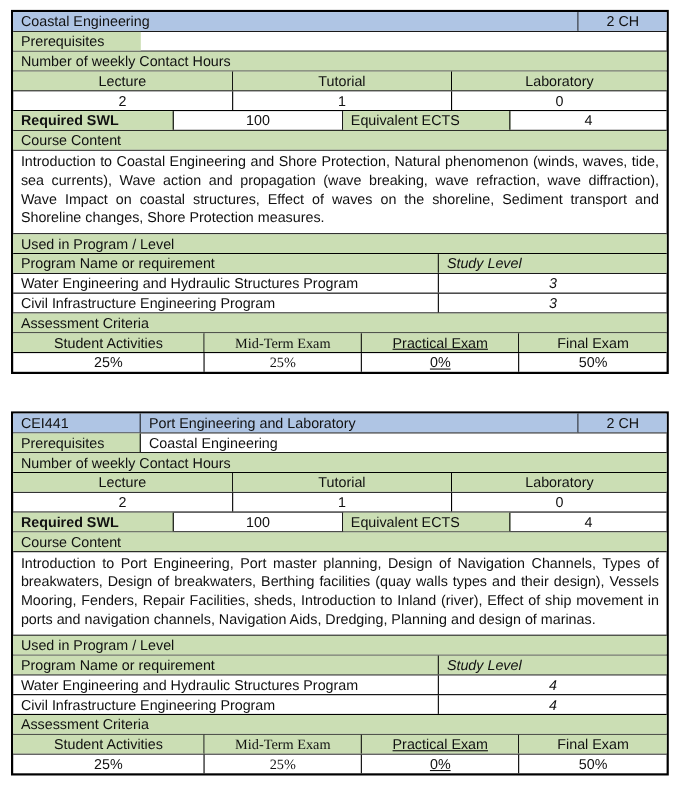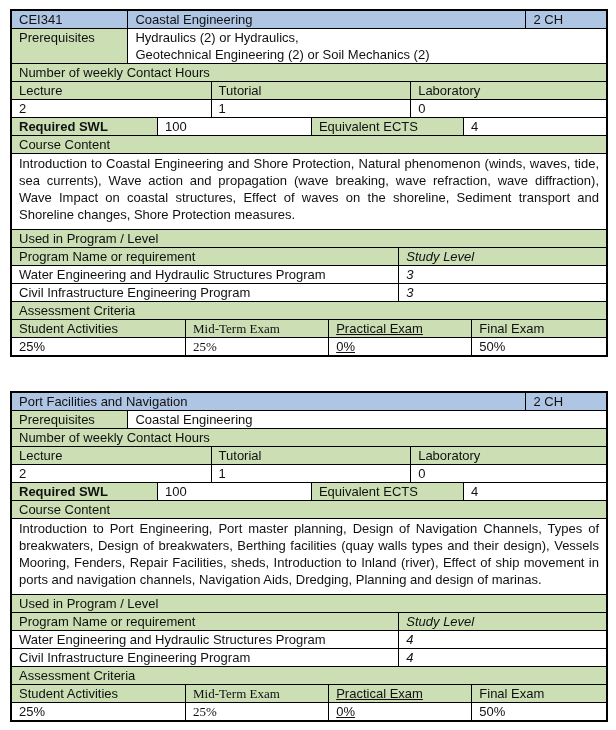--- a/index.html
+++ b/index.html
@@ -31,21 +31,21 @@
     box-sizing:border-box;
     padding:0 7px;
     line-height:17px;
     min-height:17px;
     border-right:1px solid var(--border_color);
     overflow:hidden;
   }
   .cell:last-child{border-right:none;}
   .green{background:var(--cell_green);}
   .blue{background:var(--header_blue);}
-  .center{text-align:left;}
+  .center{text-align:center;}
   .justify{text-align:justify;}
   .pre-line{white-space:pre-line;}
   .w-full{width:100%;}
   .w-code{width:19.6%;}
   .w-title{flex:1;}
   .w-ch{width:13.4%;}
   .w-prereq-val{flex:1;}
   .w-third{width:33.6%;}
   .w-third-last{flex:1;}
   .w-q1{width:24.6%;font-weight:bold;}
@@ -58,28 +58,25 @@
   .w-a2{width:24.1%;font-family:Liberation Serif, serif;}
   .w-a3{width:24.1%;text-decoration:underline;}
   .w-a4{flex:1;}
   .content-cell{padding:1px 7px 6px;}
 </style>
 </head>
 <body>
 
 <div class="course-table">
   <div class="row">
-    <div class="cell blue w-code">CEI341</div>
     <div class="cell blue w-title">Coastal Engineering</div>
     <div class="cell blue w-ch center">2 CH</div>
   </div>
   <div class="row">
     <div class="cell green w-code">Prerequisites</div>
-    <div class="cell w-prereq-val pre-line">Hydraulics (2) or Hydraulics,
-Geotechnical Engineering (2) or Soil Mechanics (2)</div>
   </div>
   <div class="row">
     <div class="cell green w-full">Number of weekly Contact Hours</div>
   </div>
   <div class="row">
     <div class="cell green w-third center">Lecture</div>
     <div class="cell green w-third center">Tutorial</div>
     <div class="cell green w-third-last center">Laboratory</div>
   </div>
   <div class="row">
@@ -126,21 +123,22 @@
   <div class="row">
     <div class="cell w-a1 center">25%</div>
     <div class="cell w-a2 center">25%</div>
     <div class="cell w-a3 center">0%</div>
     <div class="cell w-a4 center">50%</div>
   </div>
 </div>
 
 <div class="course-table">
   <div class="row">
-    <div class="cell blue w-title">Port Facilities and Navigation</div>
+    <div class="cell blue w-code">CEI441</div>
+    <div class="cell blue w-title">Port Engineering and Laboratory</div>
     <div class="cell blue w-ch center">2 CH</div>
   </div>
   <div class="row">
     <div class="cell green w-code">Prerequisites</div>
     <div class="cell w-prereq-val pre-line">Coastal Engineering</div>
   </div>
   <div class="row">
     <div class="cell green w-full">Number of weekly Contact Hours</div>
   </div>
   <div class="row">

